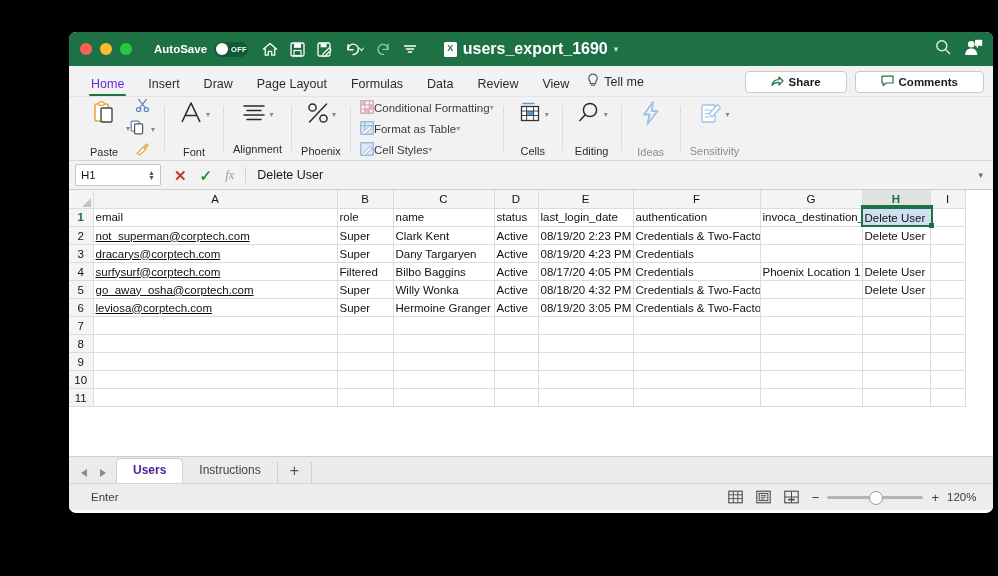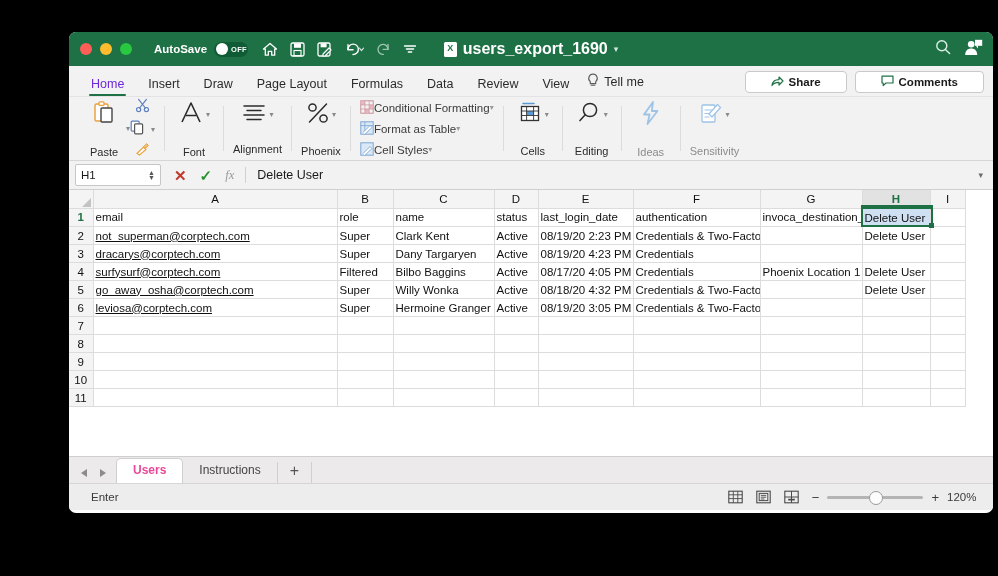--- a/index.html
+++ b/index.html
@@ -140,21 +140,21 @@
     height:26px;background:#eceaea;display:flex;align-items:flex-end;
     border-top:1px solid #cfcfcf;padding-left:6px;
   }
   .navarrows{display:flex;gap:13px;align-items:center;padding:0 10px 6px 6px;}
   .arr{width:0;height:0;border-top:4.5px solid transparent;border-bottom:4.5px solid transparent;}
   .arr.l{border-right:6px solid #8b8b8b;}
   .arr.r{border-left:6px solid #8b8b8b;}
   .stab{
     font-size:12px;padding:4px 16px 6px 16px;color:#444;border-radius:5px 5px 0 0;
   }
-  .stab.active{background:#fff;color:#ec4899;font-weight:700;border:1px solid #cfcfcf;border-bottom:none;margin-top:40px;}
+  .stab.active{background:#fff;color:#4c1d95;font-weight:700;border:1px solid #cfcfcf;border-bottom:none;margin-top:40px;}
   .plustab{font-size:16px;color:#555;padding:0 12px 4px 12px;line-height:1;align-self:flex-end;
            border-left:1px solid #cfcfcf;border-right:1px solid #cfcfcf;height:17px;display:flex;align-items:center;}
 
   
   .statusbar{
     height:26px;background:#ededed;border-top:1px solid #d6d6d6;
     display:flex;align-items:center;justify-content:space-between;
   }
   .status-left{font-size:11.5px;color:#3b3b3b;padding-left:22px;}
   .status-right{display:flex;align-items:center;gap:13px;padding-right:14px;}

